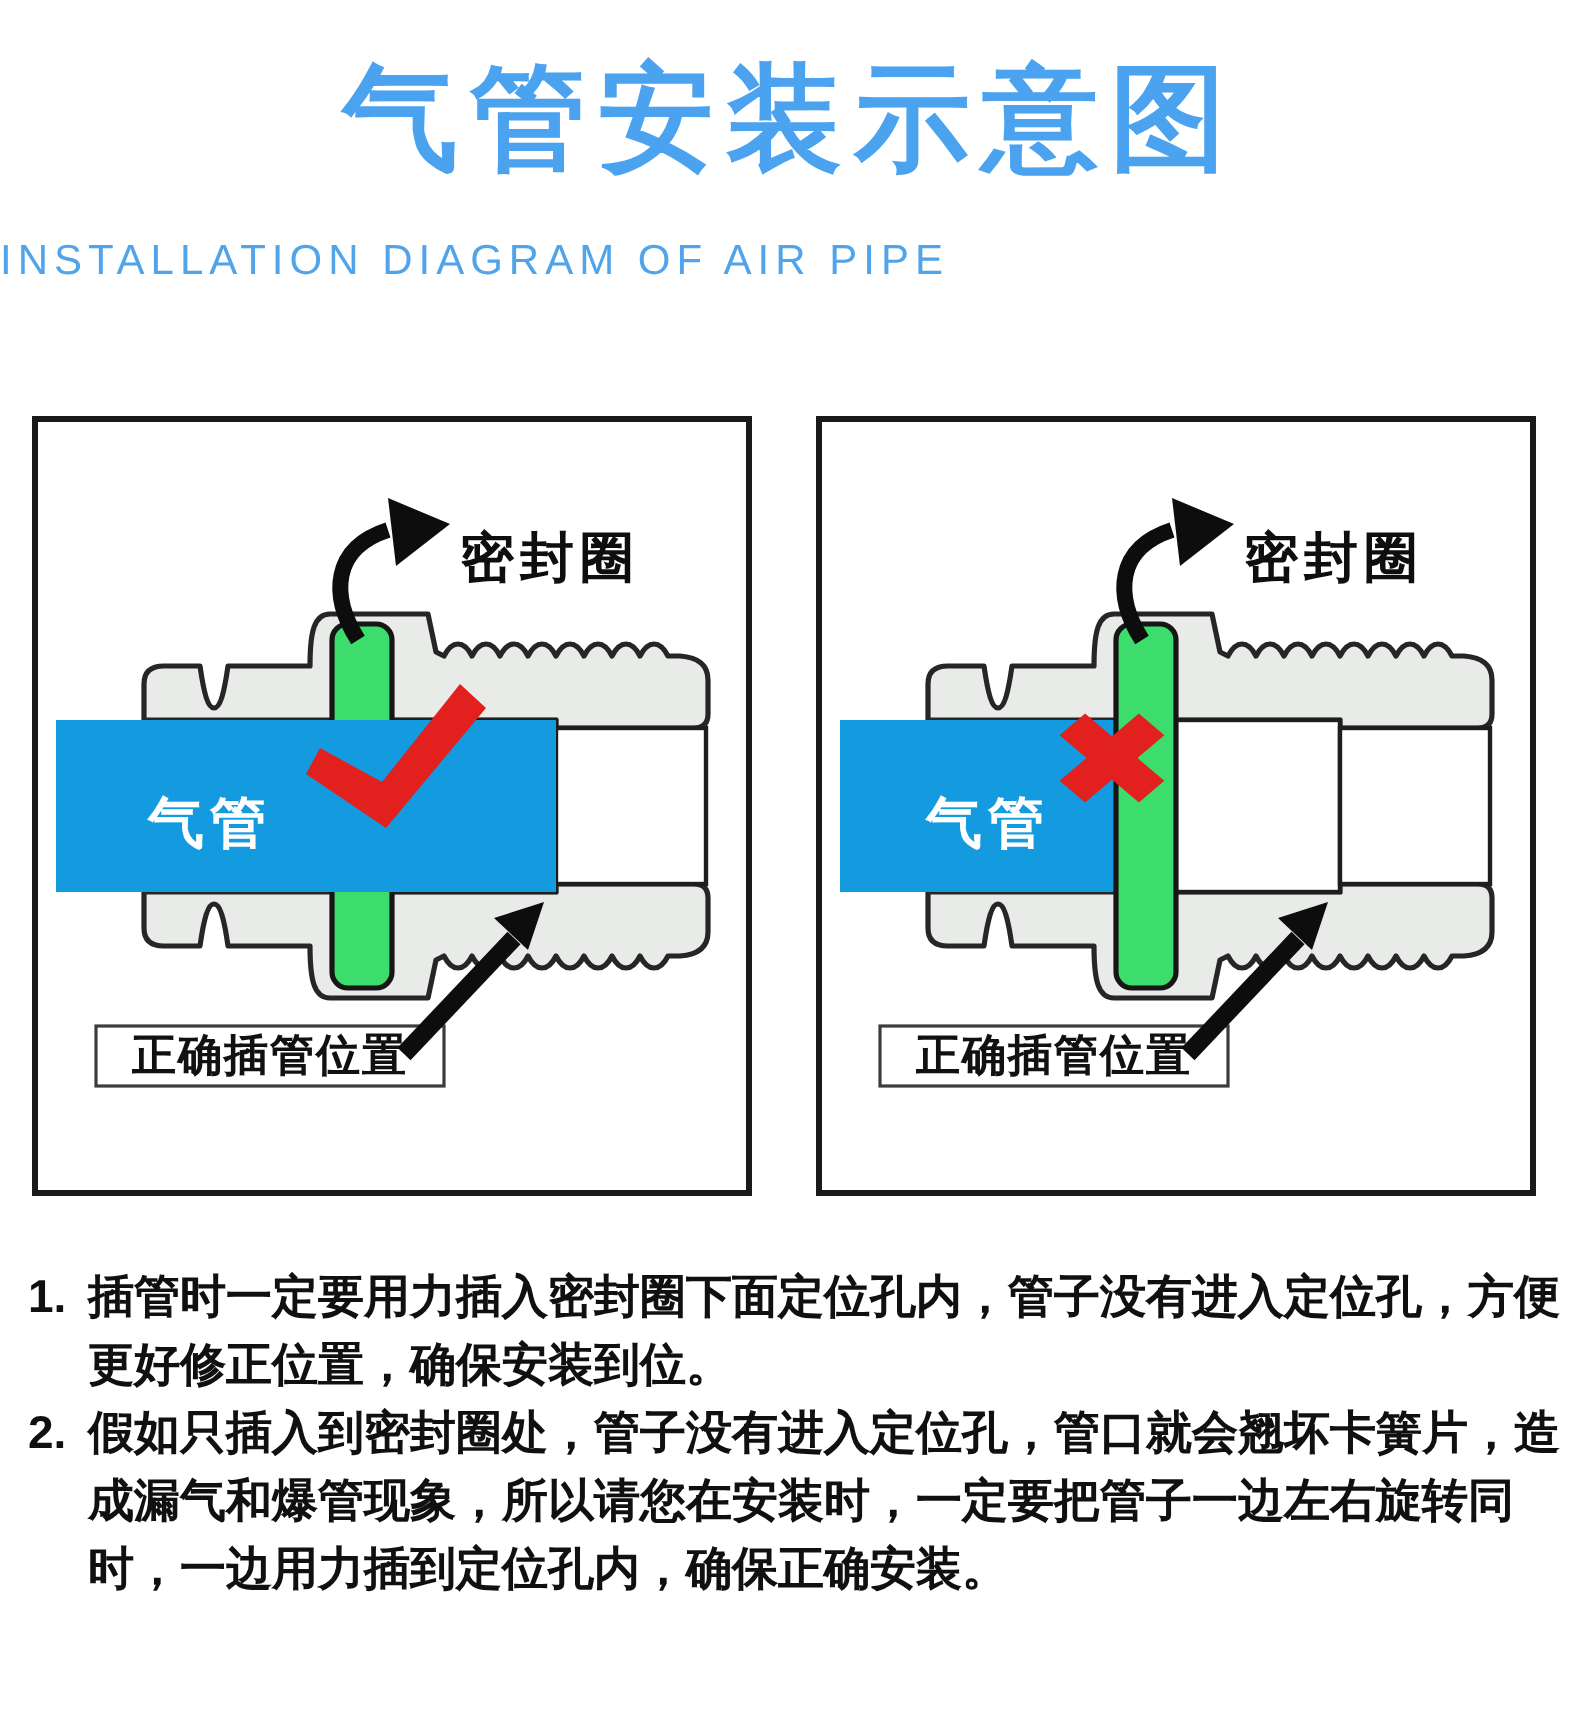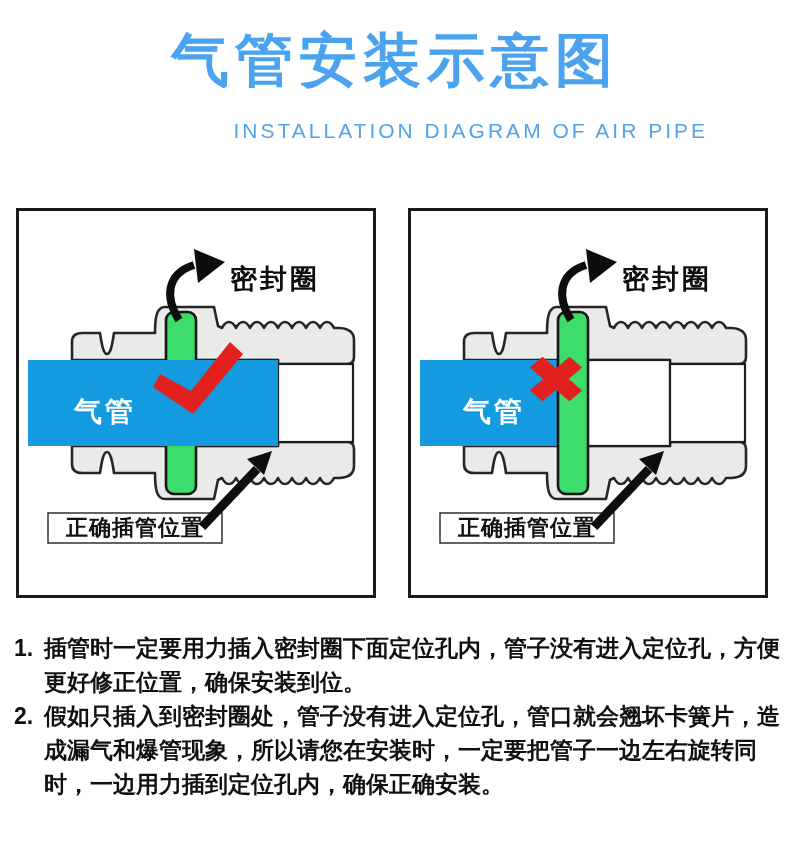--- a/index.html
+++ b/index.html
@@ -6,21 +6,21 @@
   .page {
     position:relative; width:790px; height:858px; background:#ffffff;
     font-family:"Liberation Sans", sans-serif; overflow:hidden;
   }
   .title {
     position:absolute; top:26px; left:0; width:790px; text-align:center;
     font-size:58px; line-height:68px; font-weight:600;
     color:#4ba3ef; letter-spacing:6px;
   }
   .subtitle {
-    position:absolute; top:119px; left:0; width:708px; text-align:right;
+    position:absolute; top:119px; left:0; width:708px; text-align:left;
     font-size:21px; font-weight:400; color:#52a4ea; letter-spacing:3px;
   }
   .panel {
     position:absolute; top:208px; width:360px; height:390px;
     border:3px solid #1a1a1a; background:#ffffff; box-sizing:border-box;
   }
   .panel-left  { left:16px; }
   .panel-right { left:408px; }
   .panel svg { display:block; }
 

